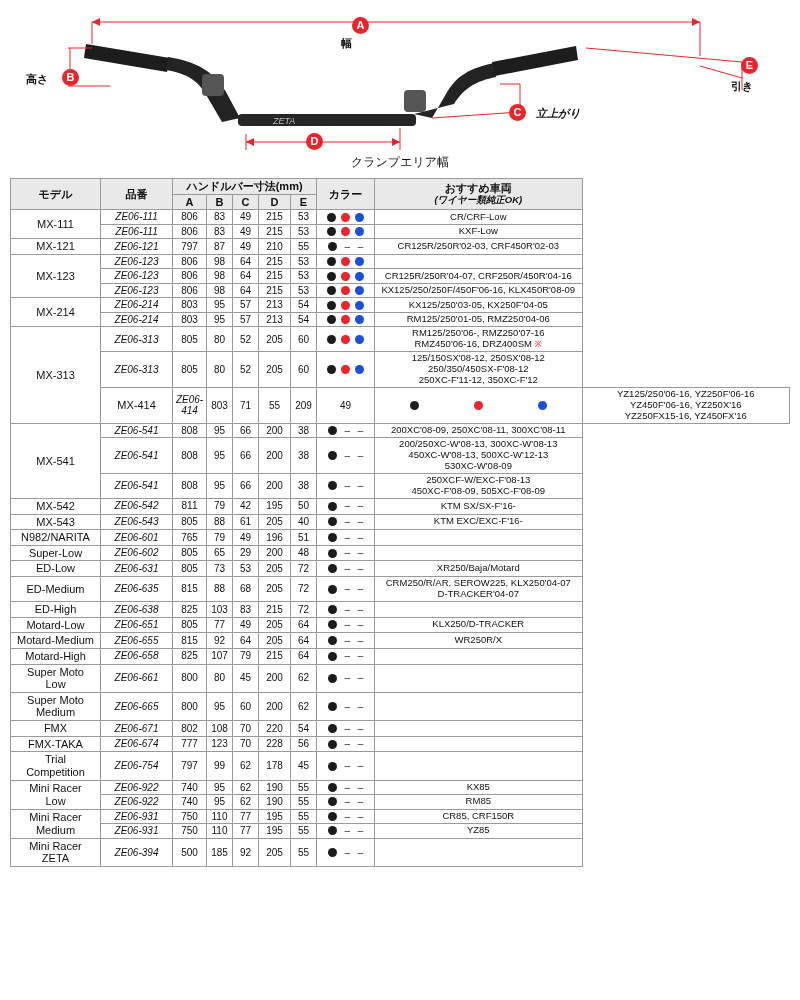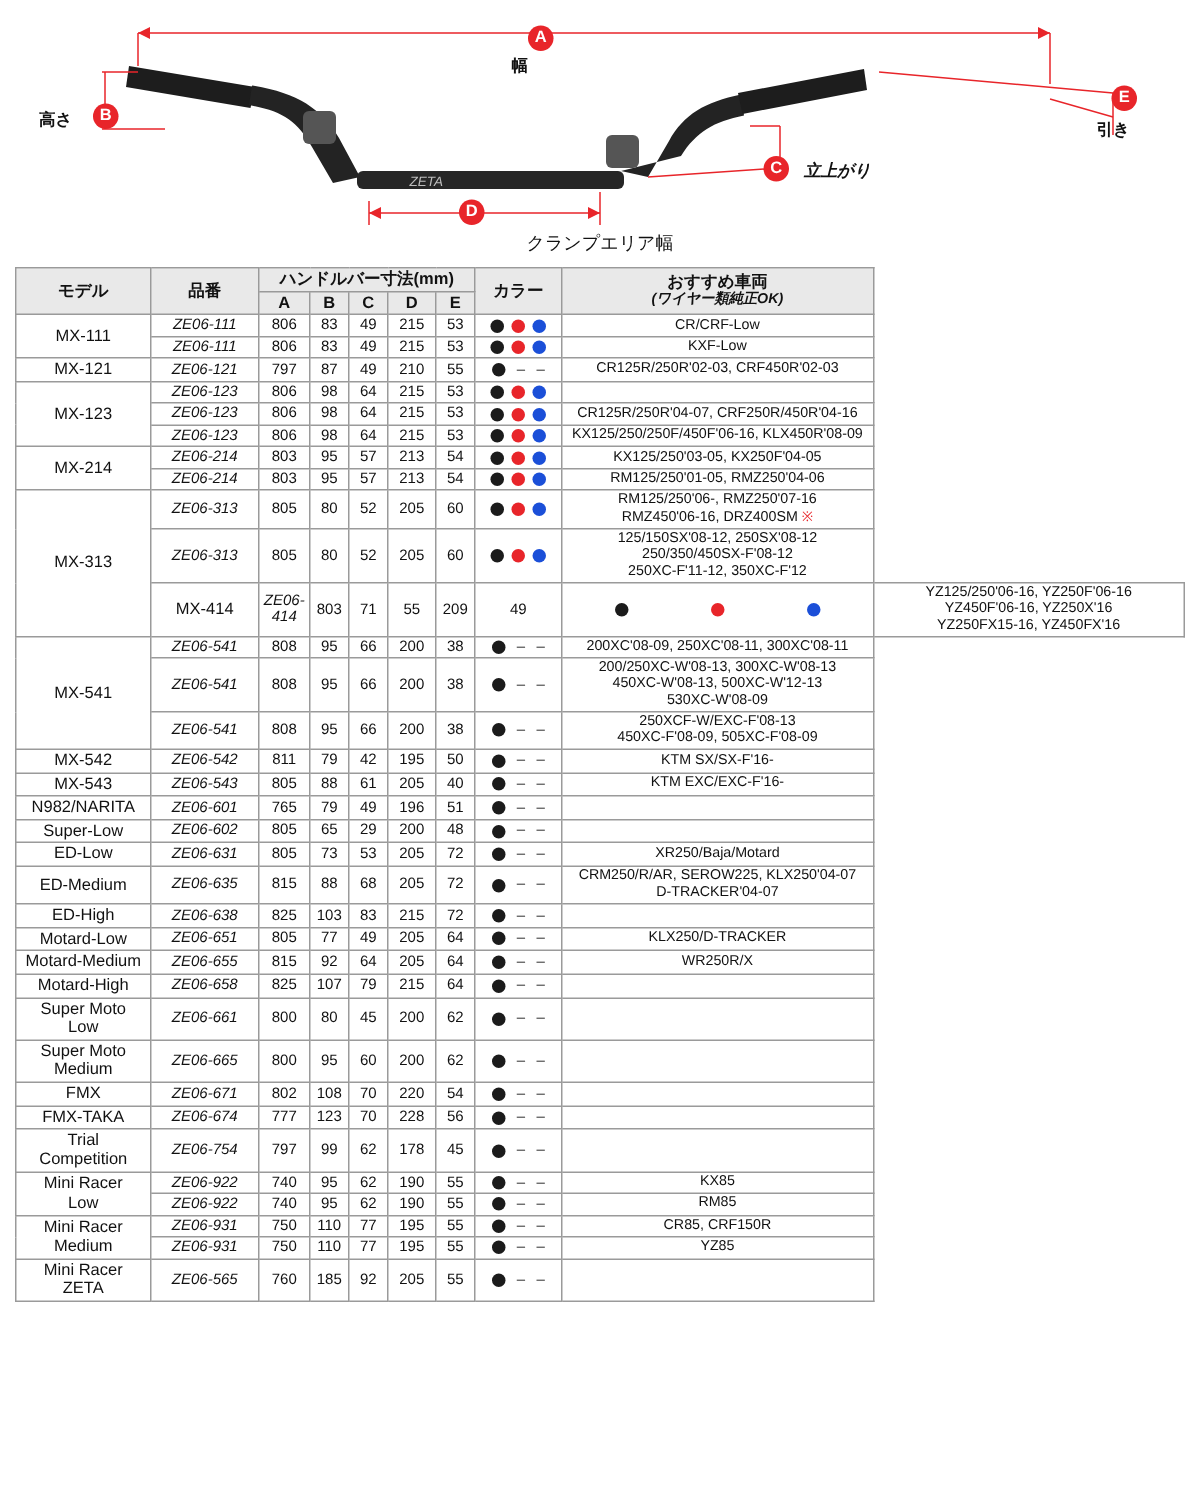--- a/index.html
+++ b/index.html
@@ -876,22 +876,22 @@
           </td>
           <td class="bike">
             <div>YZ85</div>
           </td>
         </tr>
         <tr>
           <td class="model" rowspan="1">
             <div>Mini Racer</div>
             <div>ZETA</div>
           </td>
-          <td class="part">ZE06-565</td>
-          <td class="num">760</td>
+          <td class="part">ZE06-394</td>
+          <td class="num">500</td>
           <td class="num">185</td>
           <td class="num">92</td>
           <td class="num">205</td>
           <td class="num">55</td>
           <td>
             <div class="dots">
               <span class="dot black"></span>
               <span class="dash">–</span>
               <span class="dash">–</span>
             </div>

